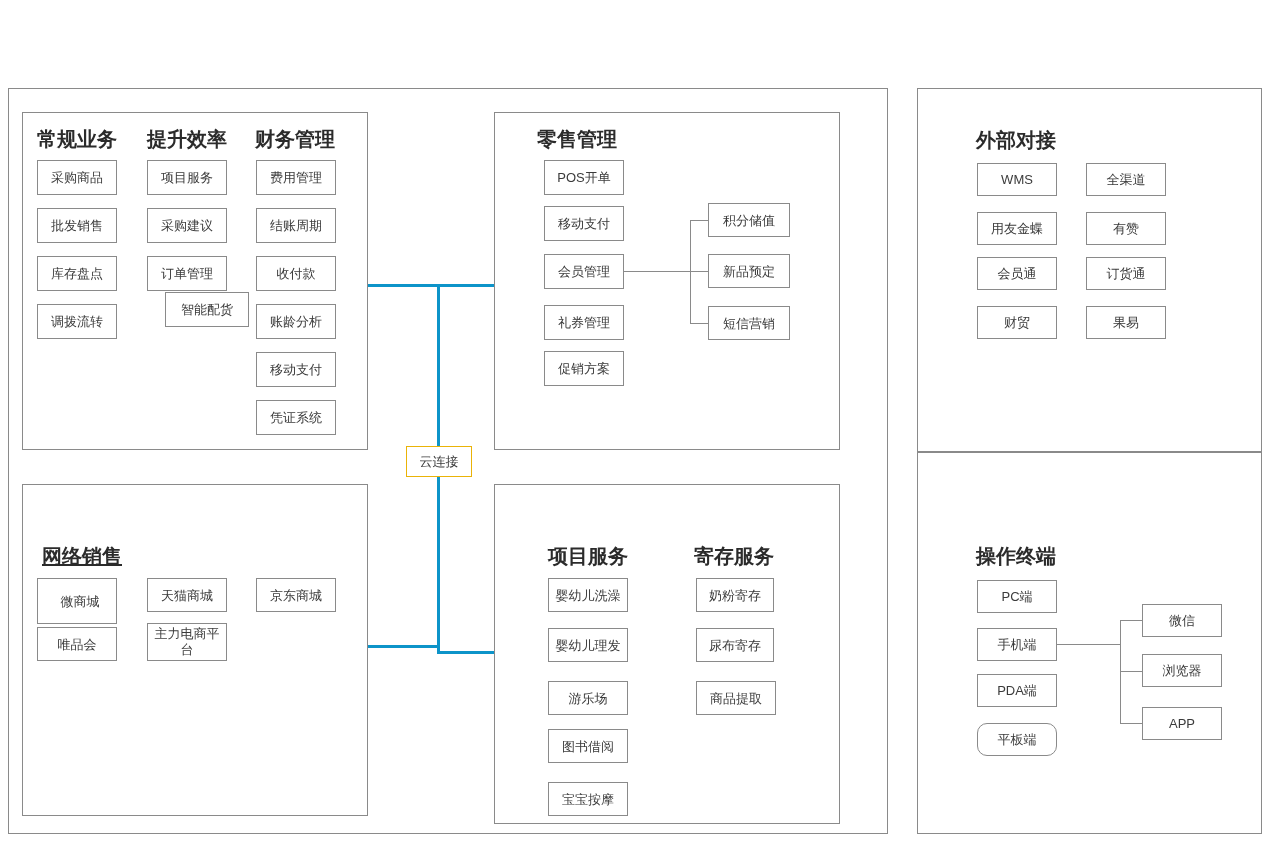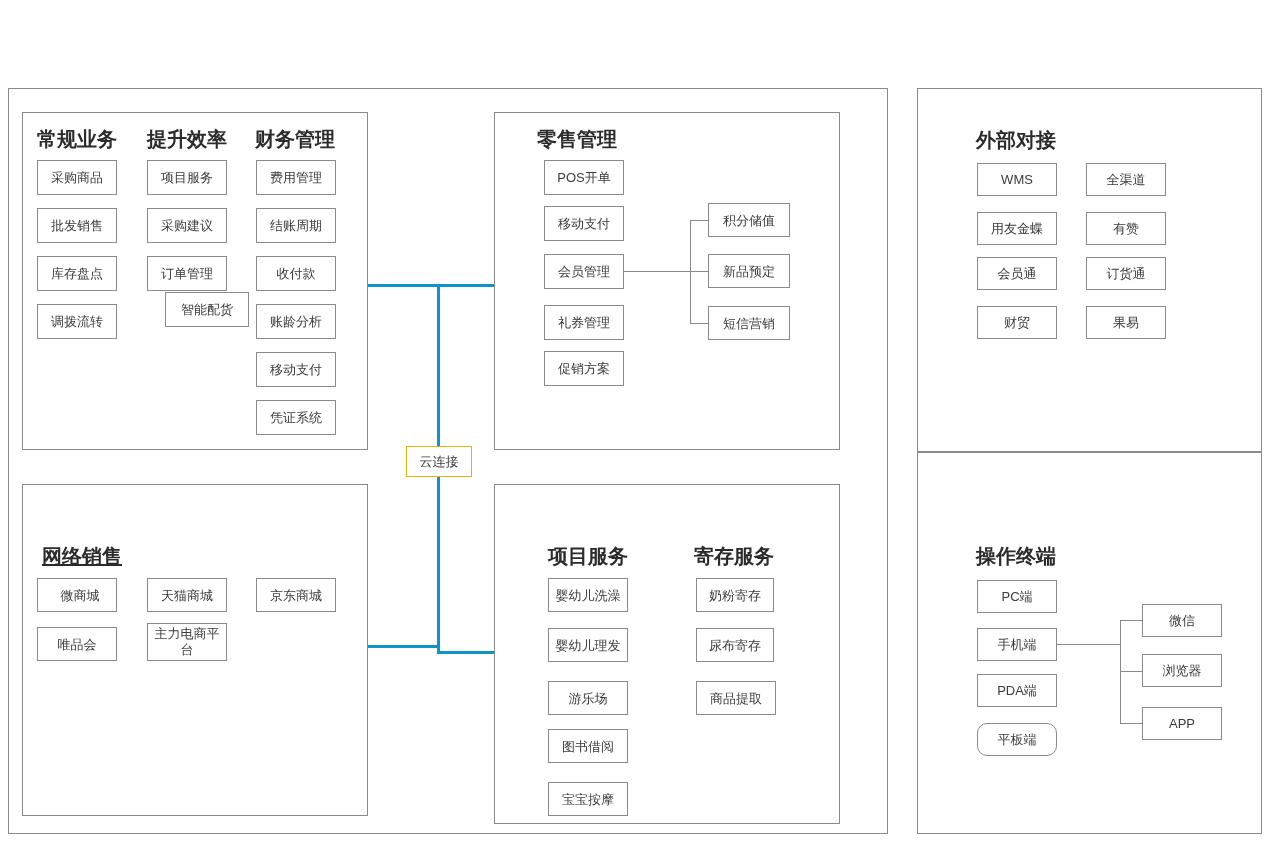--- a/index.html
+++ b/index.html
@@ -138,21 +138,21 @@
   <div class="ln h" style="left:690px;top:271px;width:18px;"></div>
   <div class="ln h" style="left:690px;top:323px;width:18px;"></div>
 
   <div class="node" style="left:708px;top:203px;width:82px;height:34px;">积分储值</div>
   <div class="node" style="left:708px;top:254px;width:82px;height:34px;">新品预定</div>
   <div class="node" style="left:708px;top:306px;width:82px;height:34px;">短信营销</div>
 
   <div class="panel" id="panel-online"></div>
 
   <div class="group-title" style="left:42px;top:546px;text-decoration:underline;">网络销售</div>
-  <div class="node" style="left:37px;top:578px;width:80px;height:34px;padding-left:8px;">微商城</div>
+  <div class="node" style="left:37px;top:578px;width:80px;height:46px;padding-left:8px;">微商城</div>
   <div class="node" style="left:147px;top:578px;width:80px;height:34px;">天猫商城</div>
   <div class="node" style="left:256px;top:578px;width:80px;height:34px;">京东商城</div>
   <div class="node" style="left:37px;top:627px;width:80px;height:34px;">唯品会</div>
   <div class="node wrap" style="left:147px;top:623px;width:80px;height:38px;">主力电商平台</div>
 
   <div class="panel" id="panel-service"></div>
 
   <div class="group-title" style="left:548px;top:546px;">项目服务</div>
   <div class="node" style="left:548px;top:578px;width:80px;height:34px;">婴幼儿洗澡</div>
   <div class="node" style="left:548px;top:628px;width:80px;height:34px;">婴幼儿理发</div>

